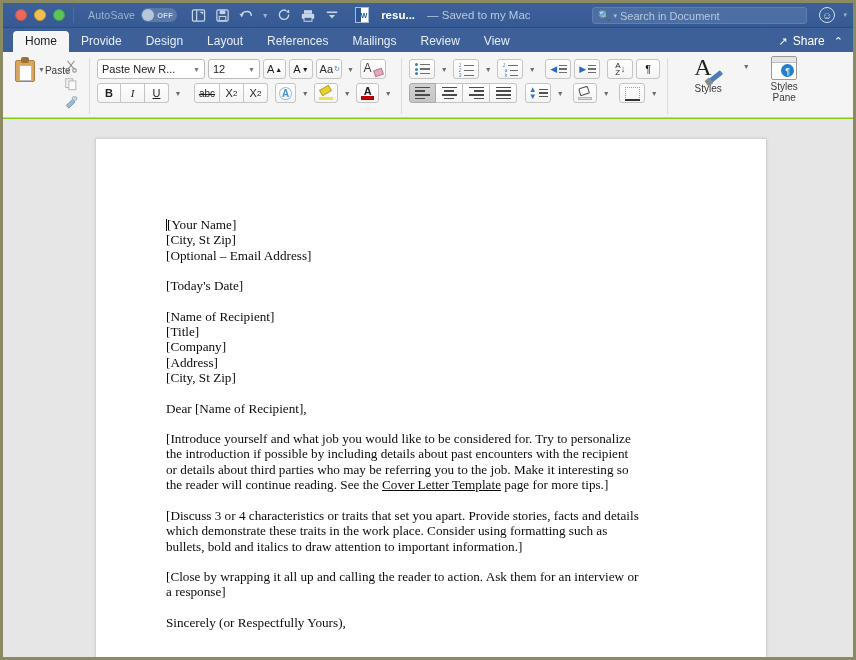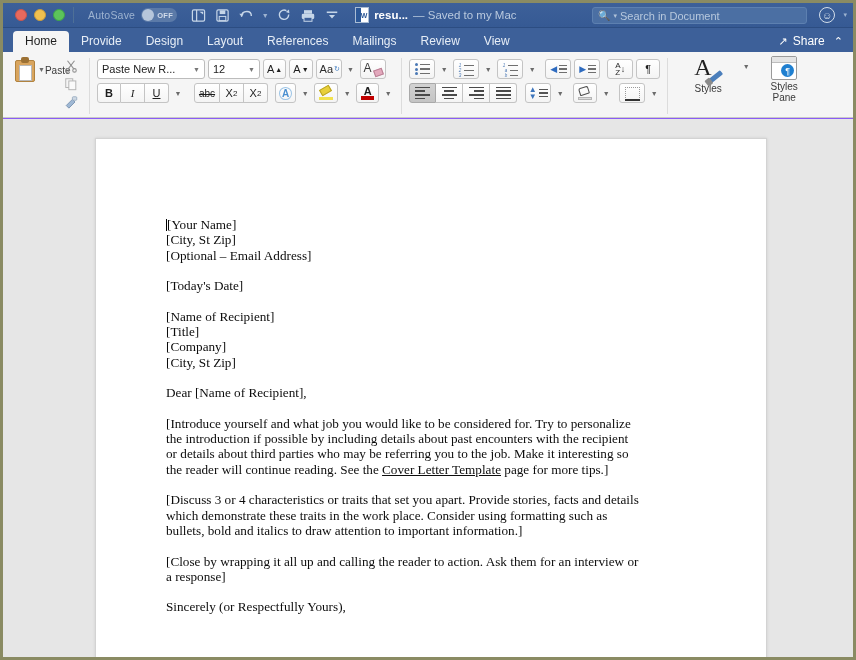--- a/index.html
+++ b/index.html
@@ -6,21 +6,21 @@
   html, body {
     width: 856px; height: 660px;
     font-family: "Liberation Sans", sans-serif;
     overflow: hidden;
     background: #7e7f5a;
   }
   .window {
     width: 856px; height: 660px;
     position: relative;
     border: 3px solid #8a8b63;
-    background: #8b5cf6;
+    background: #84cc16;
     overflow: hidden;
   }
 
   
   .titlebar {
     height: 25px;
     background: linear-gradient(#3d6099, #365a94);
     display: flex; align-items: center;
     padding: 0 6px;
     position: relative;
@@ -49,21 +49,21 @@
   }
 
   .tb-icons { display:flex; align-items:center; gap:2px; margin-left:10px; }
   .tb-btn {
     width: 22px; height: 20px; display:flex; align-items:center; justify-content:center;
     cursor: default;
   }
   .tb-btn.small { width: 12px; }
   .caret-sm { color:#9db3d0; font-size:7px; line-height:1; }
 
-  .doc-title-area { display:flex; align-items:center; gap:5px; margin-left:12px; }
+  .doc-title-area { display:flex; align-items:center; gap:12px; margin-left:12px; }
   .wordicon {
     width:14px; height:16px; background:#fff; border:1px solid #a9bcd4; position:relative;
     display:flex; align-items:center; justify-content:center;
   }
   .wordicon:before {
     content:""; position:absolute; left:0; top:0; bottom:0; width:5px; background:#2b5797;
   }
   .wordicon span { position:relative; color:#2b5797; font-size:7px; font-weight:bold; left:2px; }
   .doc-name { color:#ffffff; font-size:11.5px; font-weight:bold; }
   .saved-text { color:#b9c9de; font-size:11.5px; }
@@ -637,20 +637,21 @@
         </div>
 
         <div class="blk">
           <p>[Today's Date]</p>
         </div>
 
         <div class="blk">
           <p>[Name of Recipient]</p>
           <p>[Title]</p>
           <p>[Company]</p>
+          <p>[Address]</p>
           <p>[City, St Zip]</p>
         </div>
 
         <div class="para">Dear [Name of Recipient],</div>
 
         <div class="para">
           <span>[Introduce yourself and what job you would like to be considered for.  Try to personalize the introduction if possible by including details about past encounters with the recipient or details about third parties who may be referring you to the job.  Make it interesting so the reader will continue reading. See the </span><a class="hl-link" href="#" style="color:#0c0c0c;">Cover Letter Template</a><span> page for more tips.]</span>
         </div>
 
         <div class="para">[Discuss 3 or 4 characteristics or traits that set you apart.  Provide stories, facts and details which demonstrate these traits in the work place. Consider using formatting such as bullets, bold and italics to draw attention to important information.]</div>

